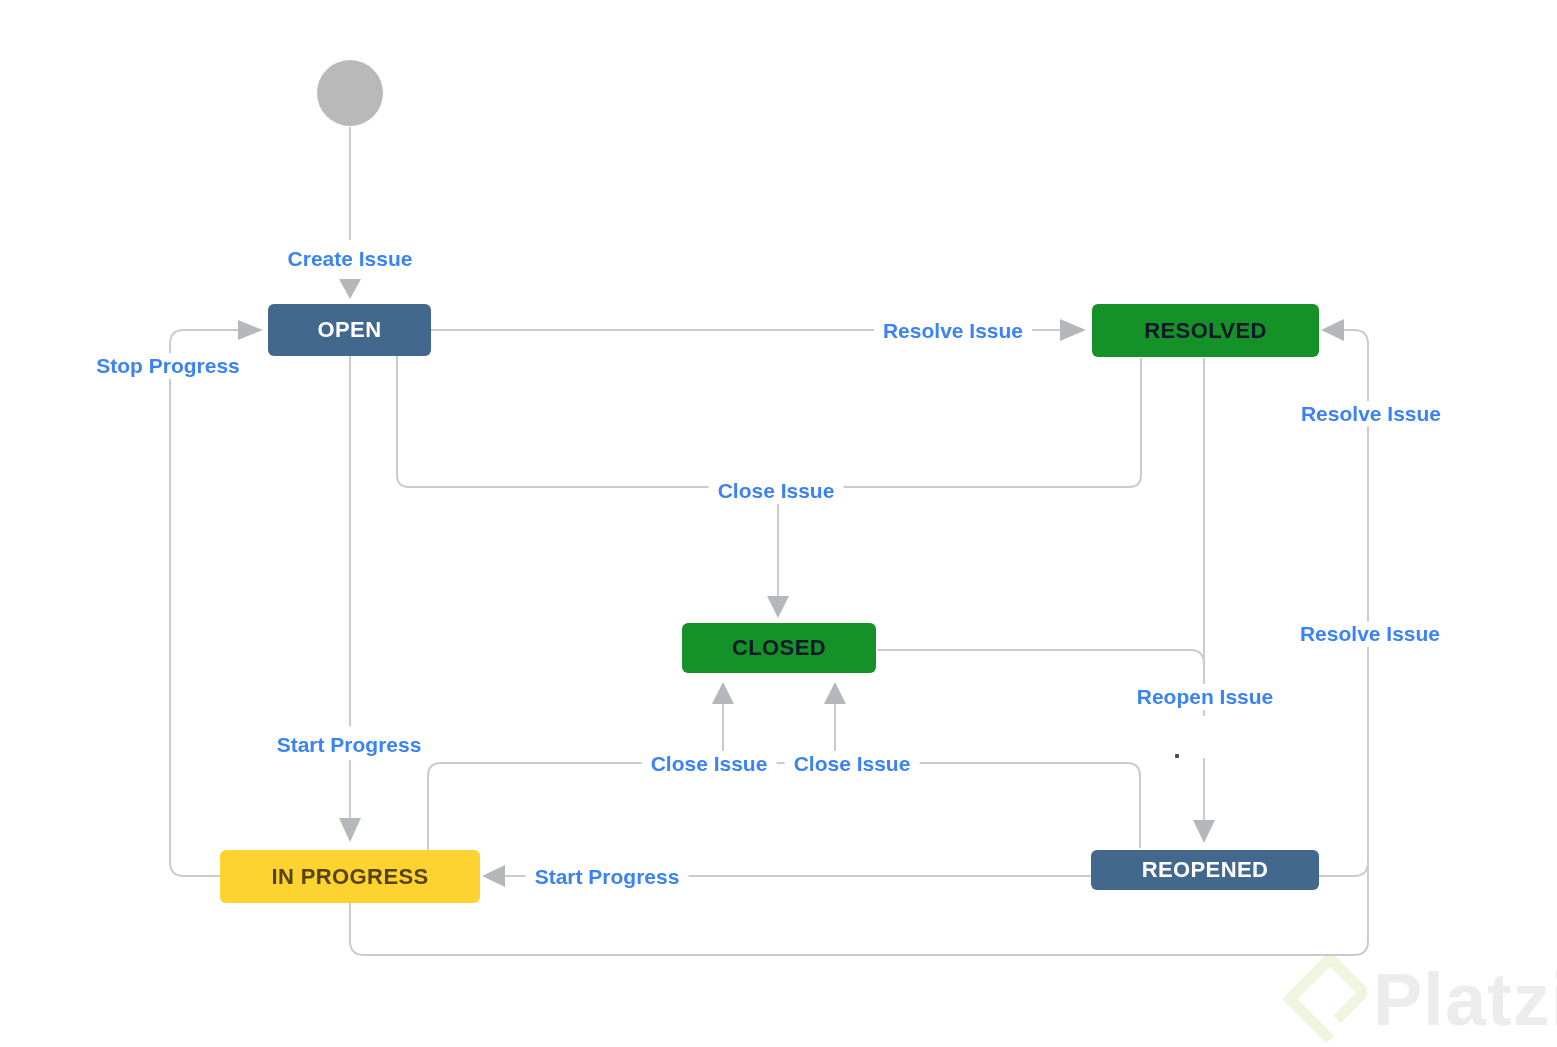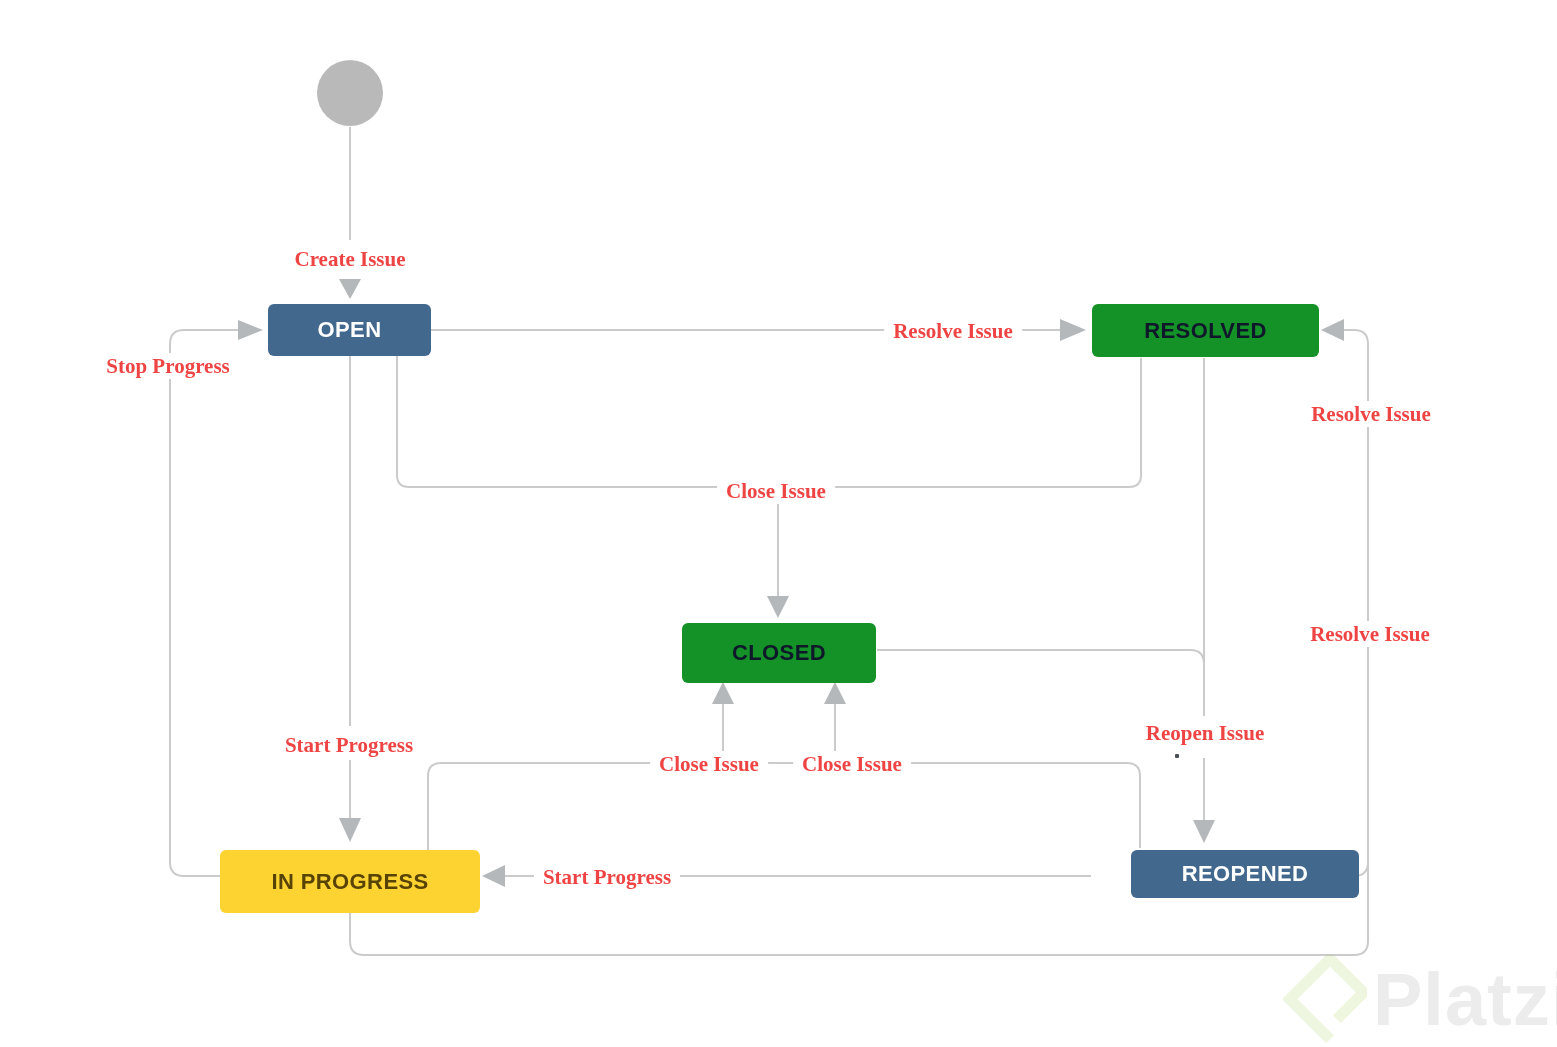--- a/index.html
+++ b/index.html
@@ -13,24 +13,23 @@
   #edges{position:absolute;left:0;top:0;}
   #edges path{stroke:#cbcbcb;stroke-width:2;fill:none;}
   #edges polygon{fill:#b5b8ba;stroke:none;}
   .edge-label{
     position:absolute;
     transform:translateX(-50%);
     background:#ffffff;
     padding:1px 9px;
     font-size:21px;
     font-weight:bold;
-    color:#ef4444;
+    color:#3b82f6;
     white-space:nowrap;
     line-height:1.15;
-    font-family:Liberation Serif, serif;
   }
   .node{
     position:absolute;
     display:flex;align-items:center;justify-content:center;
     border-radius:6px;
     font-weight:bold;
     font-size:22px;
     letter-spacing:0.4px;
     box-sizing:border-box;
   }
@@ -101,47 +100,47 @@
     <path d="M1319,876 L1354,876 Q1368,876 1368,862 L1368,855"></path>
     <polygon points="1344,319 1344,341 1321,330"></polygon>
   </svg>
 
   <span class="edge-label" style="left:350px;top:246px;">Create Issue</span>
   <span class="edge-label" style="left:953px;top:318px;">Resolve Issue</span>
   <span class="edge-label" style="left:168px;top:353px;">Stop Progress</span>
   <span class="edge-label" style="left:776px;top:478px;">Close Issue</span>
   <span class="edge-label" style="left:1371px;top:401px;">Resolve Issue</span>
   <span class="edge-label" style="left:1370px;top:621px;">Resolve Issue</span>
-  <span class="edge-label" style="left:1205px;top:720px;">Reopen Issue</span>
+  <span class="edge-label" style="left:1205px;top:684px;">Reopen Issue</span>
   <span class="edge-label" style="left:349px;top:732px;">Start Progress</span>
   <span class="edge-label" style="left:709px;top:751px;">Close Issue</span>
   <span class="edge-label" style="left:852px;top:751px;">Close Issue</span>
   <span class="edge-label" style="left:607px;top:864px;">Start Progress</span>
 
   <div id="stray-dot"></div>
 
   <div id="start-circle"></div>
 
   <div class="node node-slate" style="left:268px;top:304px;width:163px;height:52px;text-align:center;">
     <span>OPEN</span>
   </div>
 
   <div class="node node-green" style="left:1092px;top:304px;width:227px;height:53px;">
     <span>RESOLVED</span>
   </div>
 
-  <div class="node node-green" style="left:682px;top:623px;width:194px;height:60px;">
+  <div class="node node-green" style="left:682px;top:623px;width:194px;height:50px;">
     <span>CLOSED</span>
   </div>
 
-  <div class="node node-yellow" style="left:220px;top:850px;width:260px;height:63px;">
+  <div class="node node-yellow" style="left:220px;top:850px;width:260px;height:53px;">
     <span>IN PROGRESS</span>
   </div>
 
-  <div class="node node-slate" style="left:1131px;top:850px;width:228px;height:48px;">
+  <div class="node node-slate" style="left:1091px;top:850px;width:228px;height:40px;">
     <span>REOPENED</span>
   </div>
 
   <div id="watermark">
     <svg width="84" height="90" viewBox="0 0 100 106">
       <path d="M56,100 L8,52 L56,4 L96,44 L64,76" stroke="#98ca3f" stroke-width="13" fill="none" opacity="0.16"></path>
     </svg>
     <span id="watermark-text">Platzi</span>
   </div>
 

